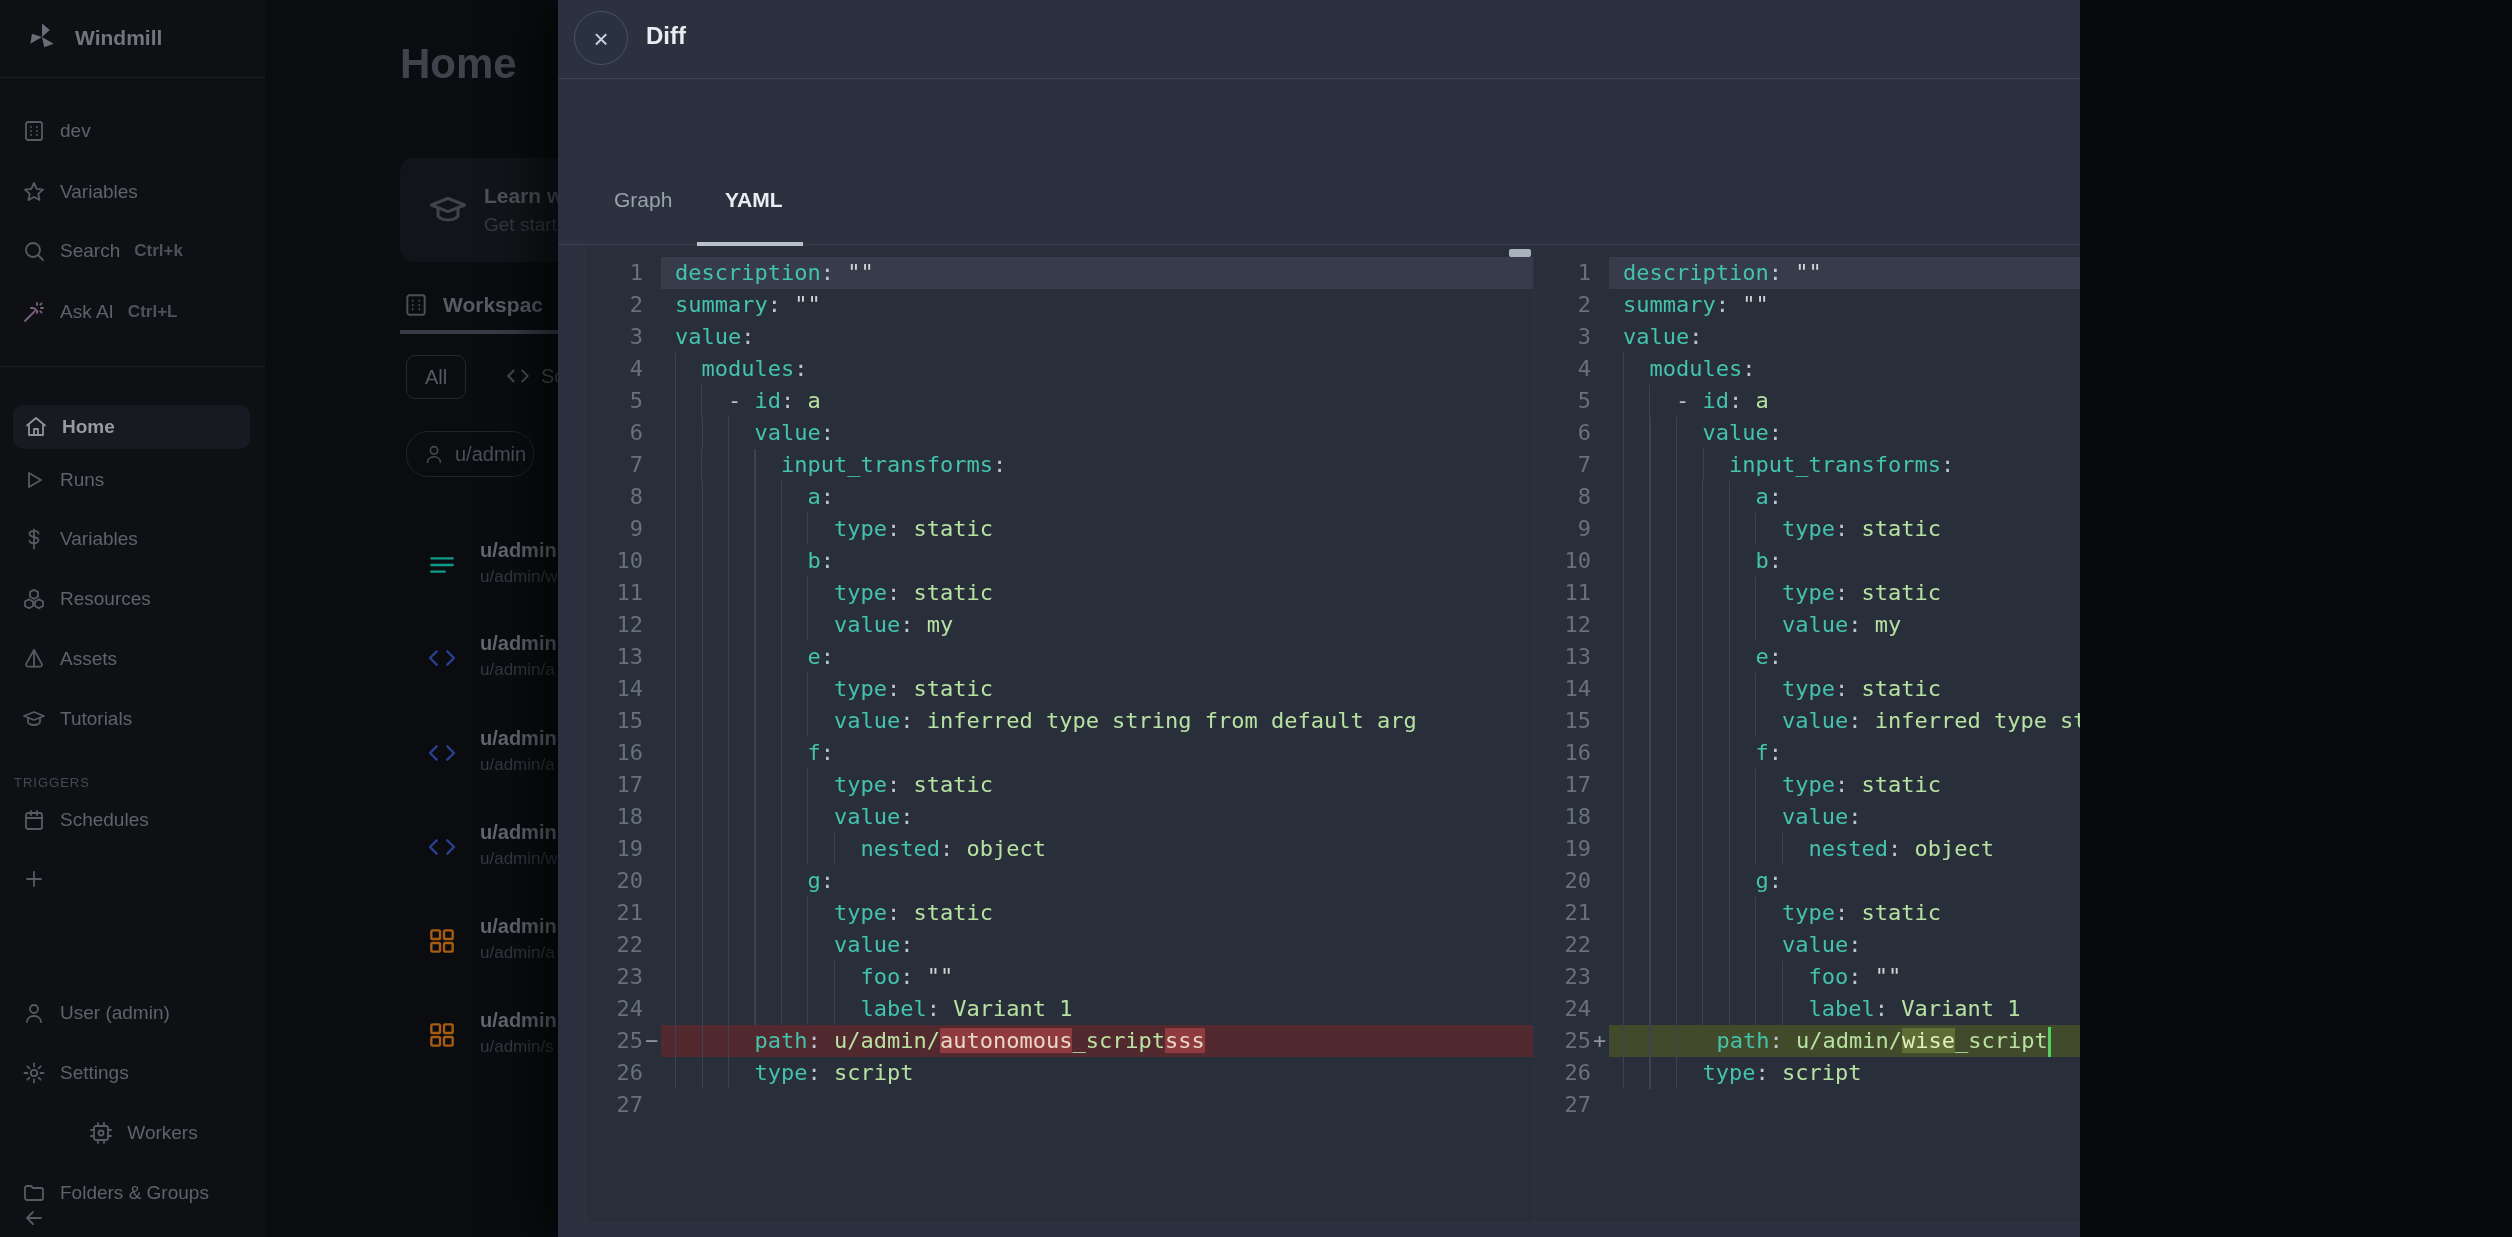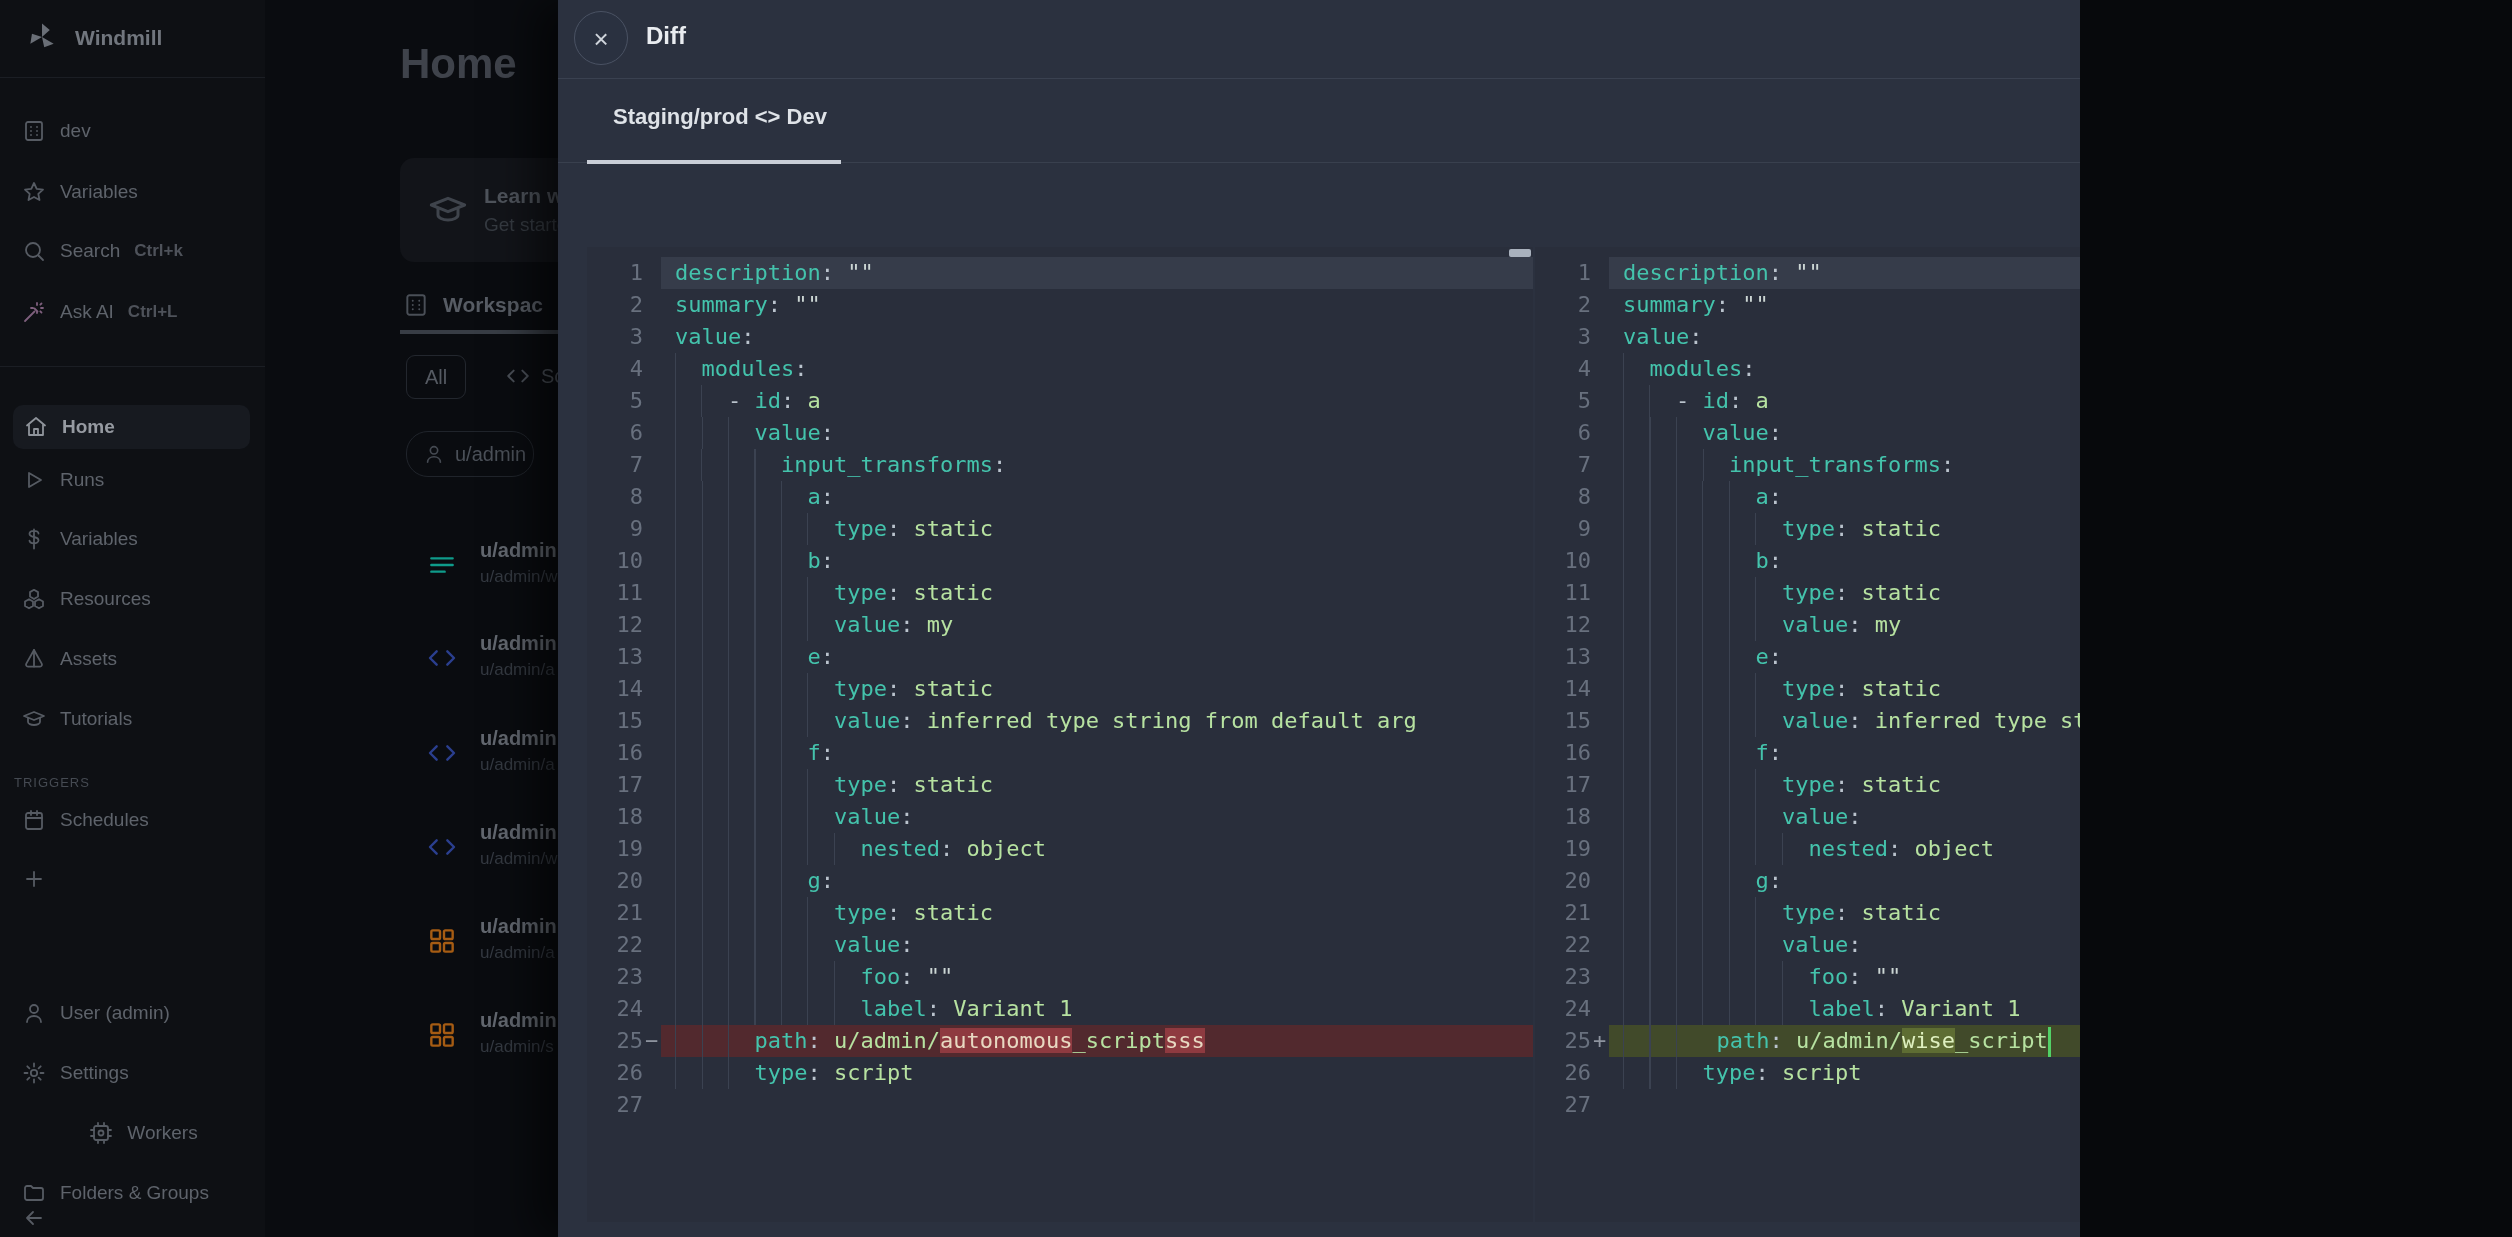--- a/index.html
+++ b/index.html
@@ -369,25 +369,26 @@
         </div>
       </div>
   </main>
 
   <section class="modal">
     <div class="m-header">
       <button class="m-close">×</button>
       <span class="m-title">Diff</span>
     </div>
 
-    <div class="m-tabrow1">
-      <span class="m-tab1">Staging/prod &lt;&gt; Dev</span>
-      <div class="m-tab1line"></div>
-    </div>
-
+
+    <div class="m-tabrow2">
+      <span class="m-tabg">Graph</span>
+      <span class="m-taby">YAML</span>
+      <div class="m-tab2line"></div>
+    </div>
 
     <div class="editor ed-left" id="ed-left">
         <div class="ed-inner">
           <div class="crow curline"><span class="gnum">1</span><span class="gmark"></span><div class="ccode"><pre><span></span><span class="sk">description</span><span class="sp">: </span><span class="ss">""</span></pre></div></div>
           <div class="crow"><span class="gnum">2</span><span class="gmark"></span><div class="ccode"><pre><span></span><span class="sk">summary</span><span class="sp">: </span><span class="ss">""</span></pre></div></div>
           <div class="crow"><span class="gnum">3</span><span class="gmark"></span><div class="ccode"><pre><span></span><span class="sk">value</span><span class="sp">:</span></pre></div></div>
           <div class="crow"><span class="gnum">4</span><span class="gmark"></span><div class="ccode"><div class="iguides" style="width:25.5px"></div><pre><span>  </span><span class="sk">modules</span><span class="sp">:</span></pre></div></div>
           <div class="crow"><span class="gnum">5</span><span class="gmark"></span><div class="ccode"><div class="iguides" style="width:52px"></div><pre><span>    </span><span class="sp">- </span><span class="sk">id</span><span class="sp">: </span><span class="sv">a</span></pre></div></div>
           <div class="crow"><span class="gnum">6</span><span class="gmark"></span><div class="ccode"><div class="iguides" style="width:78.5px"></div><pre><span>      </span><span class="sk">value</span><span class="sp">:</span></pre></div></div>
           <div class="crow"><span class="gnum">7</span><span class="gmark"></span><div class="ccode"><div class="iguides" style="width:105px"></div><pre><span>        </span><span class="sk">input_transforms</span><span class="sp">:</span></pre></div></div>

